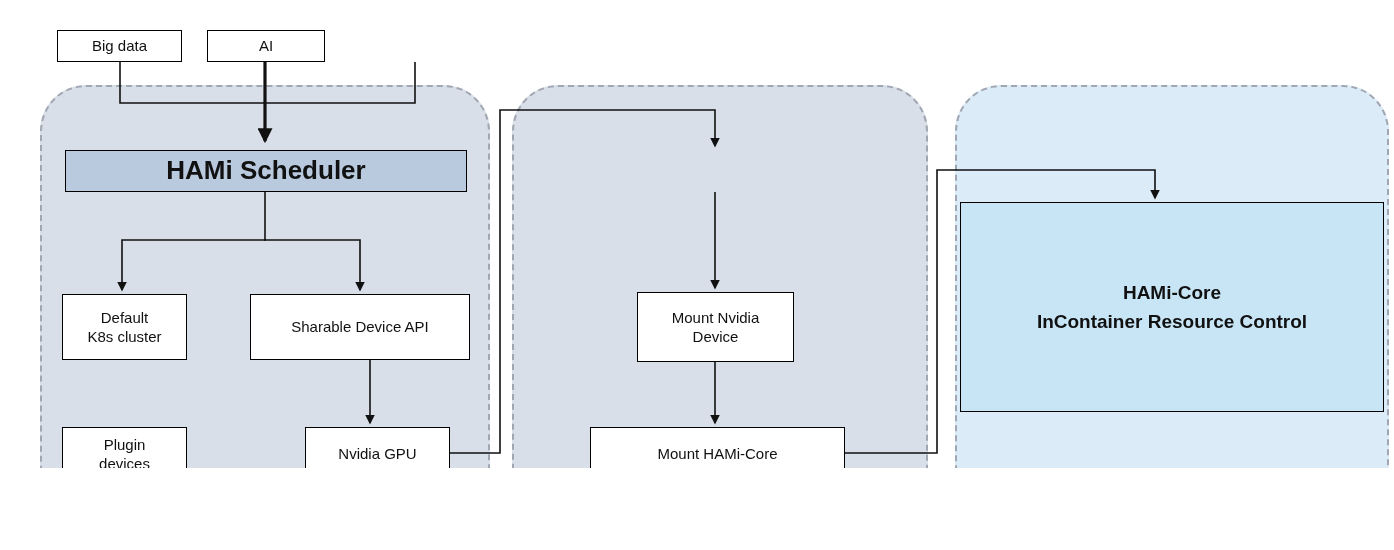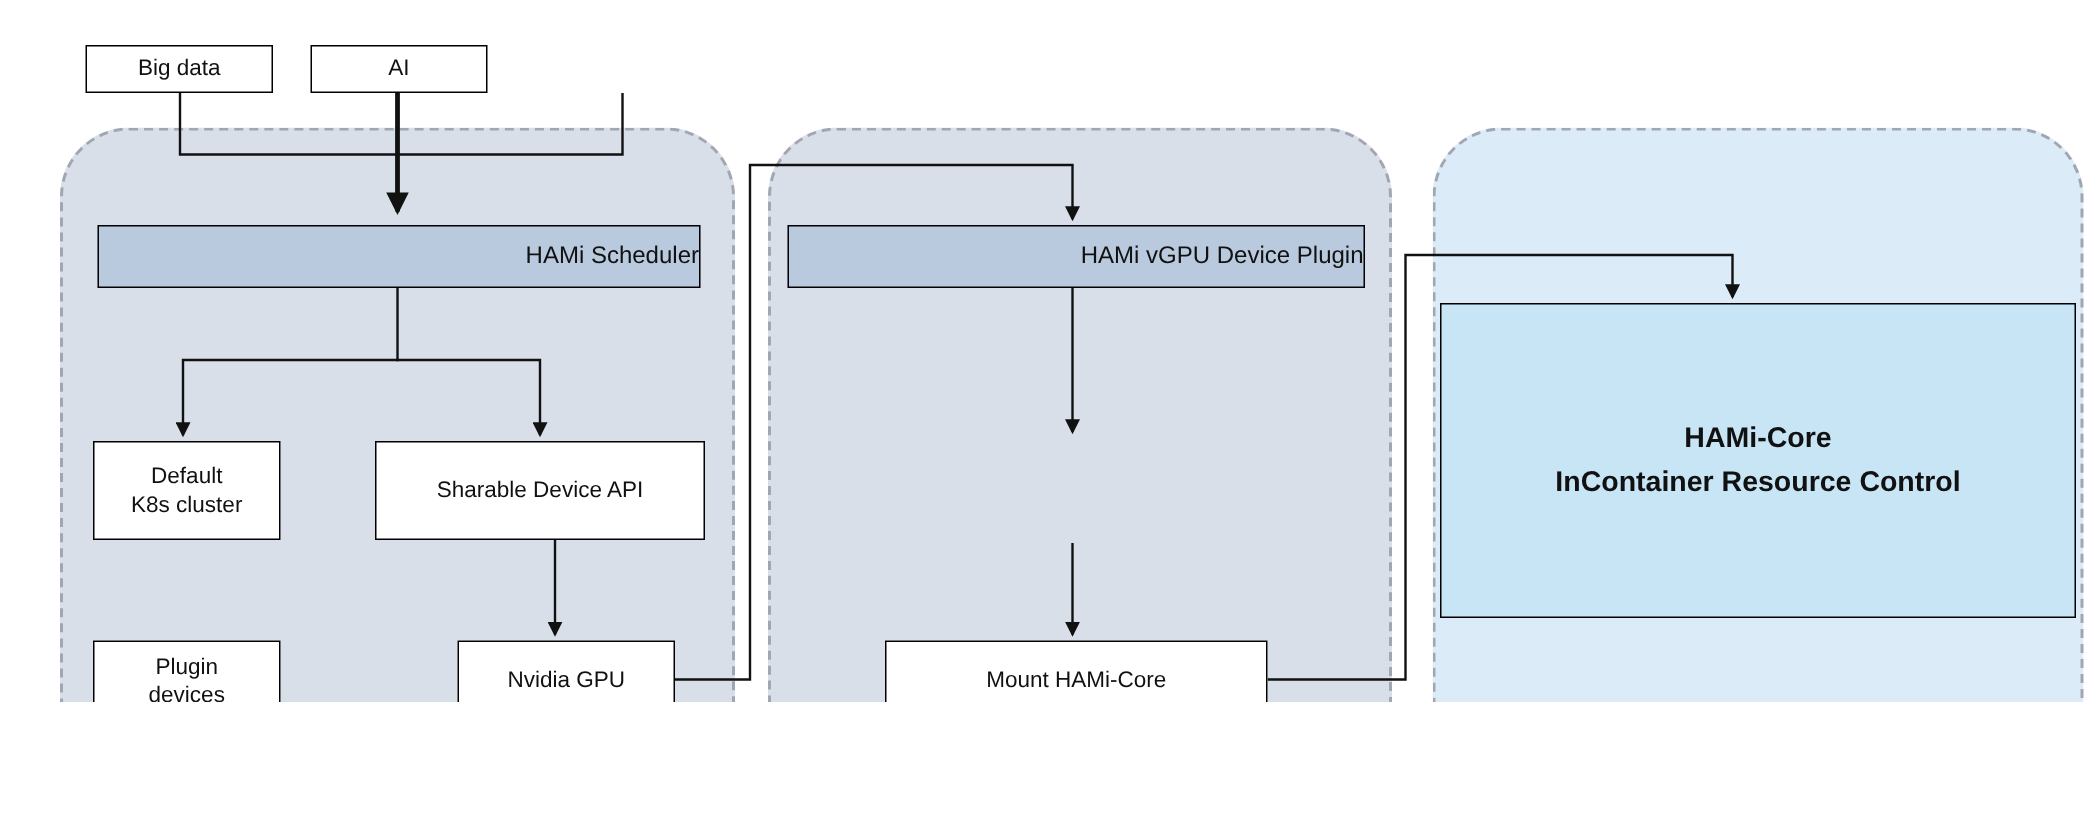--- a/index.html
+++ b/index.html
@@ -38,23 +38,22 @@
     flex-direction: column;
     align-items: center;
     justify-content: center;
     text-align: center;
     font-size: 15px;
     line-height: 1.3;
     color: #111;
   }
   .box.header {
     background: #b9cade;
-    font-weight: normal;
-    font-size: 16px;
-    align-items: flex-end;
+    font-weight: bold;
+    font-size: 26px;
   }
   .box.core {
     background: #c8e5f6;
     font-weight: bold;
     font-size: 19px;
     line-height: 1.55;
   }
   .box span { display: block; }
 </style>
 </head>
@@ -112,22 +111,23 @@
     <span>Sharable Device API</span>
   </div>
   <div class="box" style="left:62px; top:427px; width:125px; height:54px;">
     <span>Plugin</span>
     <span>devices</span>
   </div>
   <div class="box" style="left:305px; top:427px; width:145px; height:54px;">
     <span>Nvidia GPU</span>
   </div>
 
-  <div class="box header" style="left:525px; top:150px; width:385px; height:42px;">
-    <span>HAMi vGPU Device Plugin</span>
+  <div class="box" style="left:637px; top:292px; width:157px; height:70px;">
+    <span>Mount Nvidia</span>
+    <span>Device</span>
   </div>
   <div class="box core" style="left:960px; top:202px; width:424px; height:210px;">
     <span>HAMi-Core</span>
     <span>InContainer Resource Control</span>
   </div>
 
   <div class="box" style="left:590px; top:427px; width:255px; height:54px;">
     <span>Mount HAMi-Core</span>
   </div>
 

